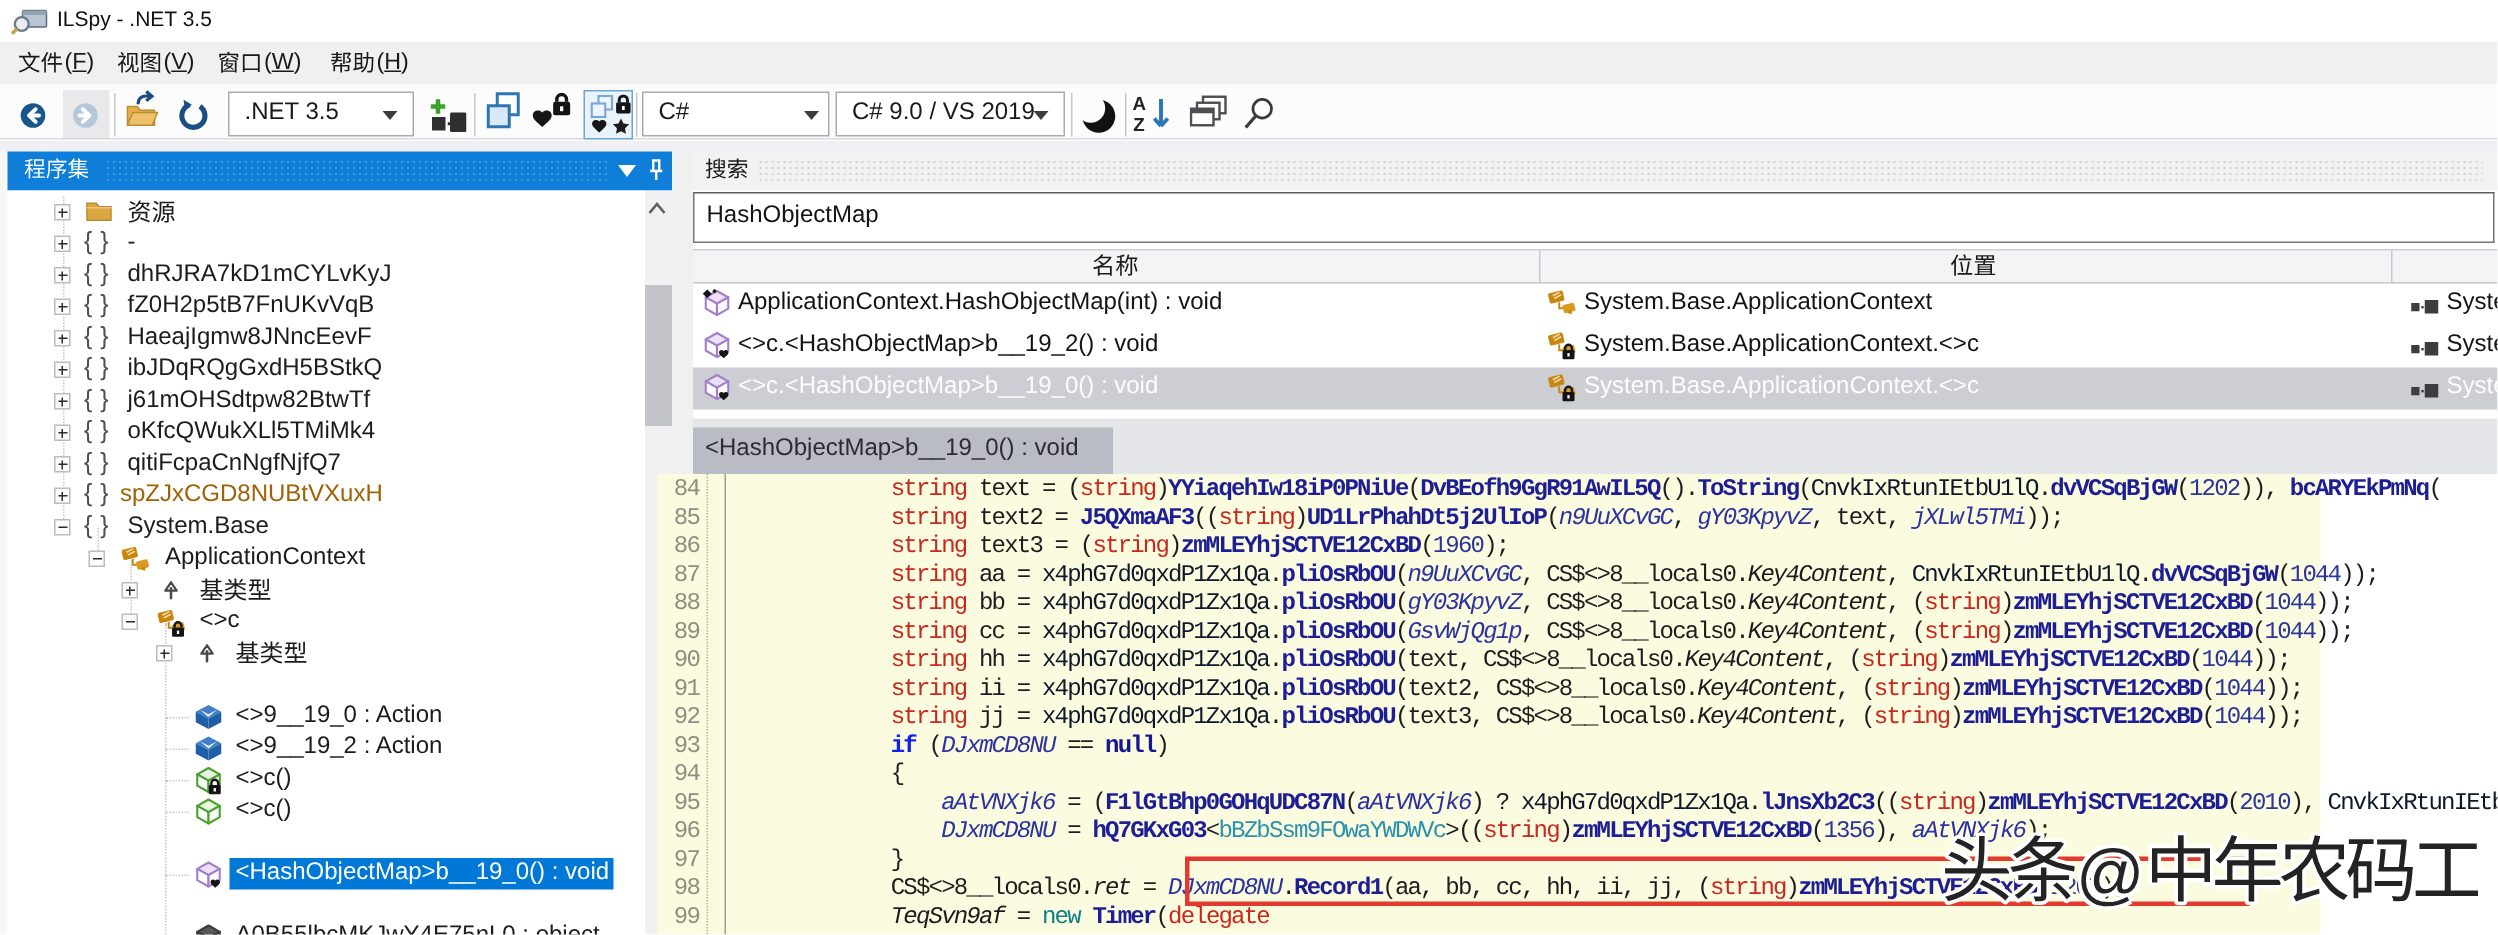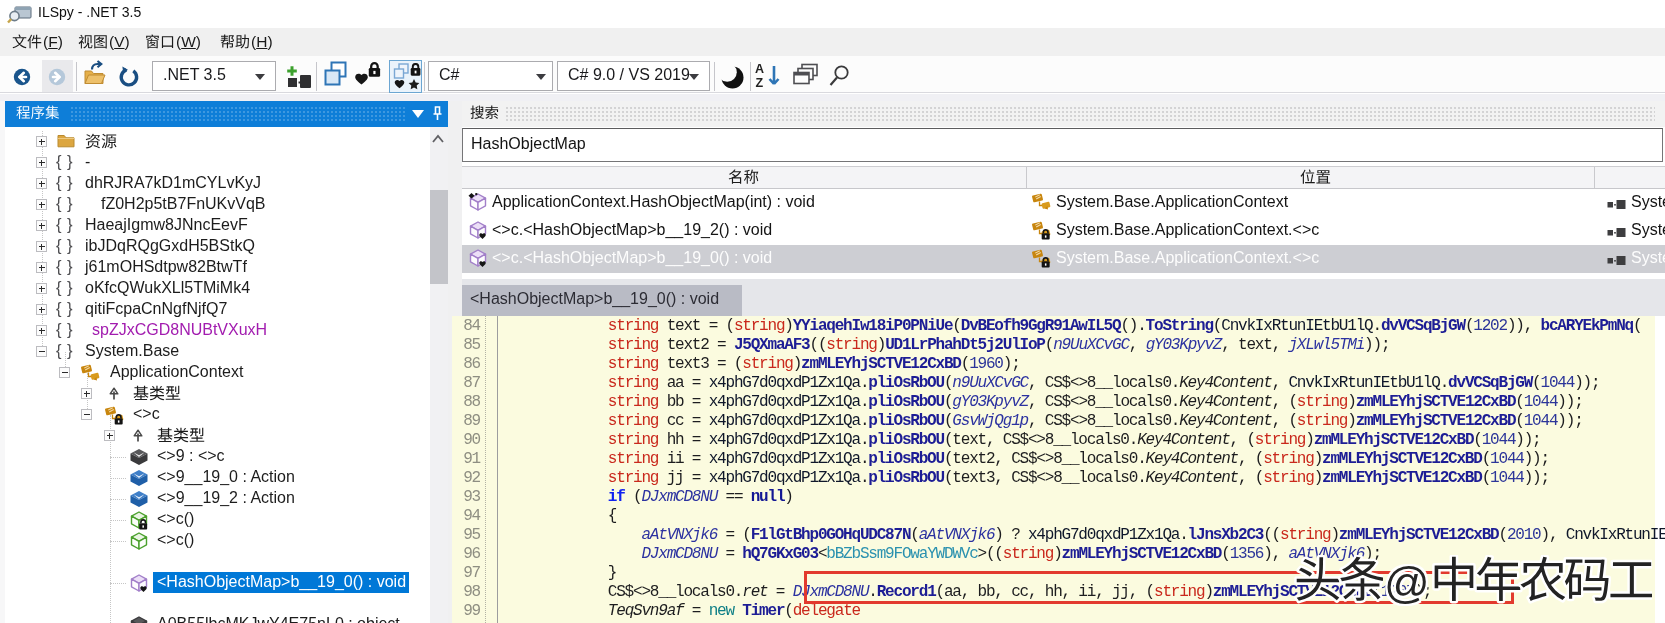--- a/index.html
+++ b/index.html
@@ -24,21 +24,21 @@
 .exp.plus b{position:absolute;left:3.6px;top:1.5px;width:1.8px;height:6px;background:#2b2b2b}
 .gline{position:absolute;background:none;border-left:1px dotted #c6c6c6}
 .ghash{position:absolute;border-top:1px dotted #c6c6c6;height:0}
 .braces{position:absolute;top:0px;font-size:16.5px;color:#4f4f52;letter-spacing:2px}
 #srchhdr{left:462px;top:101px;width:1203px;height:26px;background:#f2f2f2}
 #srchbox{left:462px;top:128px;width:1201px;height:34px;background:#fff;border:1px solid #757577;border-top-color:#5c5c5e}
 #tblhdr{left:462px;top:166px;width:1203px;height:23px;background:#f4f4f6;border-top:1px solid #cdcdd1;border-bottom:1px solid #c7c7cb}
 .srow{position:absolute;left:462px;width:1203px;height:28px;font-size:16px;color:#141414;white-space:nowrap}
 #tabbar{left:462px;top:279px;width:1203px;height:37px;background:#e5e6ea}
 #thetab{position:absolute;left:0px;top:6px;width:280px;height:31px;background:#b9bbc5;color:#2c2c34;font-size:16px}
-#codebg{left:452px;top:316px;width:1203px;height:307px;background:#fbfbdf}
+#codebg{left:438px;top:316px;width:1109px;height:307px;background:#fbfbdf}
 #gutter{position:absolute;left:0px;top:1px;width:28px;text-align:right;color:#8e8e82;font:16px "Liberation Mono",monospace;letter-spacing:-1.2px;line-height:19px;white-space:pre}
 #code{position:absolute;left:55px;top:1px;font:16px "Liberation Mono",monospace;letter-spacing:-1.2px;line-height:19px;white-space:pre;color:#1d1d1f}
 #code .k{color:#c9281c}
 #code .f{color:#1022f0;font-weight:bold}
 #code .nu{color:#131794;font-weight:bold}
 #code .nw{color:#0e7f86}
 #code .m{color:#1d1d95;font-weight:bold}
 #code .t{color:#0f172a}
 #code .i{color:#2c2fa0;font-style:italic}
 #code .i{color:#2c32a0;font-style:italic}
@@ -234,21 +234,21 @@
       </div>
       <div class="braces" style="left:56px">{ }</div>
       <div class="lbl" style="left:85px;color:#1c1c1c;position:absolute">dhRJRA7kD1mCYLvKyJ</div>
     </div>
     <div class="trow" style="top:194px">
       <div class="exp plus" style="left:36px">
         <i></i>
         <b></b>
       </div>
       <div class="braces" style="left:56px">{ }</div>
-      <div class="lbl" style="left:101px;color:#1c1c1c;position:absolute">fZ0H2p5tB7FnUKvVqB</div>
+      <div class="lbl" style="left:85px;color:#1c1c1c;position:absolute">fZ0H2p5tB7FnUKvVqB</div>
     </div>
     <div class="trow" style="top:215px">
       <div class="exp plus" style="left:36px">
         <i></i>
         <b></b>
       </div>
       <div class="braces" style="left:56px">{ }</div>
       <div class="lbl" style="left:85px;color:#1c1c1c;position:absolute">HaeajIgmw8JNncEevF</div>
     </div>
     <div class="trow" style="top:236px">
@@ -282,21 +282,21 @@
       </div>
       <div class="braces" style="left:56px">{ }</div>
       <div class="lbl" style="left:85px;color:#1c1c1c;position:absolute">qitiFcpaCnNgfNjfQ7</div>
     </div>
     <div class="trow" style="top:320px">
       <div class="exp plus" style="left:36px">
         <i></i>
         <b></b>
       </div>
       <div class="braces" style="left:56px">{ }</div>
-      <div class="lbl" style="left:92px;color:#a21caf;position:absolute">spZJxCGD8NUBtVXuxH</div>
+      <div class="lbl" style="left:80px;color:#a16207;position:absolute">spZJxCGD8NUBtVXuxH</div>
     </div>
     <div class="trow" style="top:341px">
       <div class="exp" style="left:36px">
         <i></i>
       </div>
       <div class="braces" style="left:56px">{ }</div>
       <div class="lbl" style="left:85px;color:#1c1c1c;position:absolute">System.Base</div>
     </div>
     <div class="trow" style="top:362px">
       <div class="exp" style="left:59px">
@@ -359,30 +359,20 @@
         <path d="M9 15.5 V7.5" stroke="#4a4a4a" stroke-width="1.7" fill="none"></path>
         <path d="M5.2 9.8 L9 4.2 L12.8 9.8 Z" fill="none" stroke="#4a4a4a" stroke-width="1.5" stroke-linejoin="round"></path>
       </svg>
       <div class="abs" style="left:157px;top:2px"><svg style="display:inline-block;vertical-align:top;" width="48.0" height="18.6" viewBox="0 0 48.0 18.6">
           <g transform="translate(0,14.1) scale(0.016000,-0.016000)">
             <path transform="translate(0,0)" d="M92.3697509765625 743.421142578125H911.1903076171875V679.8798828125H92.3697509765625ZM124.0499267578125 10.740966796875H881.8502197265625V-52.9703369140625H124.0499267578125ZM289.0701904296875 613.28076171875H710.19970703125V556.979736328125H289.0701904296875ZM289.0701904296875 487.3306884765625H710.19970703125V430.419677734375H289.0701904296875ZM45.739501953125 358.720703125H954.8704833984375V295.0093994140625H45.739501953125ZM255.2901611328125 179.380615234375H746.099853515625V117.0093994140625H255.2901611328125ZM244.939208984375 839.7503662109375H319.5709228515625V323.3900146484375H244.939208984375ZM684.0390625 839.3603515625H759.8408203125V323H684.0390625ZM459.9891357421875 263.31982421875H536.0108642578125V-24.4898681640625H459.9891357421875ZM297.51953125 341.1903076171875 360.3509521484375 317.539794921875Q330.40087890625 265.979736328125 285.81585693359375 218.78472900390625Q241.2308349609375 171.5897216796875 189.36578369140625 133.39471435546875Q137.500732421875 95.19970703125 84.820556640625 70.419677734375Q79.700439453125 79.4898681640625 71.020263671875 89.92510986328125Q62.340087890625 100.3603515625 53.07489013671875 110.6005859375Q43.8096923828125 120.8408203125 35.51953125 127.740966796875Q86.4696044921875 147.9609375 136.16461181640625 181.03582763671875Q185.859619140625 214.1107177734375 228.07958984375 255.90557861328125Q270.299560546875 297.700439453125 297.51953125 341.1903076171875ZM706.8704833984375 341.1903076171875Q733.260498046875 299.0904541015625 774.3704833984375 260.2105712890625Q815.48046875 221.3306884765625 865.5904541015625 190.47576904296875Q915.700439453125 159.620849609375 967.3104248046875 140.620849609375Q959.6302490234375 133.720703125 949.9750366210938 123.48046875Q940.31982421875 113.240234375 931.9446411132812 102.30499267578125Q923.5694580078125 91.3697509765625 917.4493408203125 82.299560546875Q864.6693115234375 104.859619140625 813.4743041992188 141.83465576171875Q762.279296875 178.8096923828125 719.499267578125 224.28472900390625Q676.71923828125 269.759765625 647.379150390625 318.539794921875Z" fill="#1c1c1c"></path>
             <path transform="translate(1000,0)" d="M71.8096923828125 645.1107177734375H932.8502197265625V575.5491943359375H71.8096923828125ZM66.6895751953125 249.2308349609375H936.3104248046875V178.6693115234375H66.6895751953125ZM745.7691650390625 821.820556640625 824.4710693359375 796.900146484375Q796.3509521484375 759.3900146484375 764.7659301757812 721.6099853515625Q733.180908203125 683.8299560546875 705.9609375 657.43994140625L644.739501953125 680.3603515625Q661.95947265625 699.92041015625 680.3994140625 725.0054321289062Q698.83935546875 750.0904541015625 716.3892822265625 775.6754760742188Q733.939208984375 801.260498046875 745.7691650390625 821.820556640625ZM460.1591796875 839.140380859375H535.40087890625V379.099853515625H460.1591796875ZM180.8892822265625 788.6099853515625 244.4508056640625 818.4305419921875Q276.500732421875 789.260498046875 307.8306884765625 751.1754760742188Q339.16064453125 713.0904541015625 353.9906005859375 682.92041015625L287.3089599609375 649.9298095703125Q273.259033203125 679.31982421875 243.09912109375 718.6848754882812Q212.939208984375 758.0499267578125 180.8892822265625 788.6099853515625ZM463.0889892578125 357.0499267578125H541.8907470703125Q533.4508056640625 287.659912109375 517.5958862304688 228.7698974609375Q501.740966796875 169.8798828125 471.801025390625 121.29486083984375Q441.861083984375 72.7098388671875 392.38604736328125 34.23480224609375Q342.9110107421875 -4.240234375 267.42584228515625 -32.71527099609375Q191.940673828125 -61.1903076171875 84.580322265625 -79.7503662109375Q81.6302490234375 -70.1201171875 75.2301025390625 -57.12481689453125Q68.8299560546875 -44.1295166015625 60.84478759765625 -31.8292236328125Q52.859619140625 -19.5289306640625 45.5694580078125 -11.0687255859375Q146.6396484375 4.76123046875 216.5296630859375 28.421142578125Q286.419677734375 52.0810546875 331.4696044921875 84.5709228515625Q376.51953125 117.060791015625 403.0093994140625 157.7706298828125Q429.499267578125 198.48046875 442.879150390625 248.30029296875Q456.259033203125 298.1201171875 463.0889892578125 357.0499267578125ZM432.698974609375 614.099853515625 492.7503662109375 589.059326171875Q451.1903076171875 529.83935546875 388.55535888671875 478.70440673828125Q325.92041015625 427.5694580078125 252.17547607421875 389.54449462890625Q178.4305419921875 351.51953125 101.04052734375 329.1295166015625Q95.92041015625 338.5897216796875 87.65521240234375 350.1099853515625Q79.3900146484375 361.6302490234375 70.4298095703125 372.6505126953125Q61.4696044921875 383.6707763671875 52.7894287109375 390.9609375Q128.619384765625 409.40087890625 201.58428955078125 442.30572509765625Q274.5491943359375 475.2105712890625 334.7091064453125 519.4703369140625Q394.8690185546875 563.7301025390625 432.698974609375 614.099853515625ZM547.140380859375 226.240234375Q594.5303955078125 125.260498046875 701.1052856445312 66.8408203125Q807.68017578125 8.421142578125 963.3104248046875 -9.898681640625Q954.6302490234375 -17.9688720703125 945.56005859375 -30.379150390625Q936.4898681640625 -42.7894287109375 928.5046997070312 -55.979736328125Q920.51953125 -69.1700439453125 915.7894287109375 -79.80029296875Q806.4290771484375 -62.580322265625 721.8690185546875 -25.9703369140625Q637.3089599609375 10.6396484375 576.698974609375 69.39471435546875Q516.0889892578125 128.1497802734375 479.1888427734375 210.3900146484375ZM481.5897216796875 554.8284912109375 516.8704833984375 606.8096923828125Q567.3603515625 583.7098388671875 624.2753295898438 555.6099853515625Q681.1903076171875 527.5101318359375 737.6653442382812 498.4102783203125Q794.140380859375 469.3104248046875 844.0054321289062 442.12554931640625Q893.8704833984375 414.940673828125 929.260498046875 393.6707763671875L892.419677734375 332.3994140625Q858.419677734375 354.6693115234375 809.3346557617188 383.0491943359375Q760.2496337890625 411.4290771484375 703.6646118164062 441.61395263671875Q647.07958984375 471.798828125 589.6646118164062 501.1787109375Q532.2496337890625 530.55859375 481.5897216796875 554.8284912109375Z" fill="#1c1c1c"></path>
             <path transform="translate(2000,0)" d="M100.4696044921875 799.4305419921875H551.9298095703125V732.59912109375H100.4696044921875ZM67.299560546875 594.9703369140625H573.099853515625V527.7489013671875H67.299560546875ZM47.219970703125 24.861083984375H952.219970703125V-45.0904541015625H47.219970703125ZM151.4898681640625 220.8408203125H847.5101318359375V152.059326171875H151.4898681640625ZM388.4290771484375 771.56005859375H458.7706298828125V313.19970703125H388.4290771484375ZM467.35888671875 332.4696044921875H543.5506591796875V-23.0701904296875H467.35888671875ZM635.2091064453125 782.9703369140625H704.380615234375V447.68017578125H635.2091064453125ZM821.698974609375 833.900146484375H893.2105712890625V386.0108642578125Q893.2105712890625 354.8704833984375 885.4555053710938 338.8502197265625Q877.700439453125 322.8299560546875 854.8502197265625 313.539794921875Q832.3900146484375 305.6396484375 795.43994140625 303.4696044921875Q758.4898681640625 301.299560546875 704.659912109375 301.299560546875Q702.4898681640625 316.4898681640625 695.479736328125 335.9102783203125Q688.4696044921875 355.3306884765625 679.95947265625 369.740966796875Q722.9891357421875 368.740966796875 756.9290771484375 368.54595947265625Q790.8690185546875 368.3509521484375 802.0889892578125 369.3509521484375Q814.3089599609375 369.9609375 818.0039672851562 373.5709228515625Q821.698974609375 377.180908203125 821.698974609375 387.180908203125ZM194.6490478515625 770.780029296875H264.2105712890625V600.5897216796875Q264.2105712890625 548.859619140625 252.4305419921875 491.799560546875Q240.6505126953125 434.739501953125 207.11541748046875 381.6295166015625Q173.580322265625 328.51953125 108.2901611328125 287.6396484375Q103.56005859375 295.539794921875 94.29486083984375 305.58502197265625Q85.0296630859375 315.6302490234375 75.37445068359375 325.48046875Q65.71923828125 335.3306884765625 58.819091796875 340.4508056640625Q118.9891357421875 377.380615234375 147.59912109375 421.42041015625Q176.2091064453125 465.460205078125 185.4290771484375 512.1700439453125Q194.6490478515625 558.8798828125 194.6490478515625 602.1497802734375Z" fill="#1c1c1c"></path>
           </g>
         </svg></div>
-    </div>
-    <div class="trow" style="top:446px">
-      <div class="ghash" style="left:110px;top:10.5px;width:16px"></div>
-      <svg class="abs" style="left:129px;top:1px" width="20" height="20" viewBox="0 0 20 20">
-        <path d="M1.5 6.5 L10 2 L18.5 6.5 L10 11 Z" fill="#58585a"></path>
-        <path d="M1.5 6.5 L10 11 V18 L1.5 13.5 Z" fill="#3a3a3c"></path>
-        <path d="M18.5 6.5 L10 11 V18 L18.5 13.5 Z" fill="#3a3a3c"></path>
-        <path d="M4.3 5.2 L10 8.2 L15.7 5.2 L10 10 Z" fill="#fff" opacity=".9"></path>
-      </svg>
-      <div class="lbl" style="left:157px;color:#1c1c1c;position:absolute">&lt;&gt;9 : &lt;&gt;c</div>
     </div>
     <div class="trow" style="top:467px">
       <div class="ghash" style="left:110px;top:10.5px;width:16px"></div>
       <svg class="abs" style="left:129px;top:1px" width="20" height="20" viewBox="0 0 20 20">
         <path d="M1.5 6.5 L10 2 L18.5 6.5 L10 11 Z" fill="#3f7fc8"></path>
         <path d="M1.5 6.5 L10 11 V18 L1.5 13.5 Z" fill="#1f5fa8"></path>
         <path d="M18.5 6.5 L10 11 V18 L18.5 13.5 Z" fill="#1f5fa8"></path>
         <path d="M4.3 5.2 L10 8.2 L15.7 5.2 L10 10 Z" fill="#fff" opacity=".9"></path>
       </svg>
       <div class="lbl" style="left:157px;color:#1c1c1c;position:absolute">&lt;&gt;9__19_0 : Action</div>

